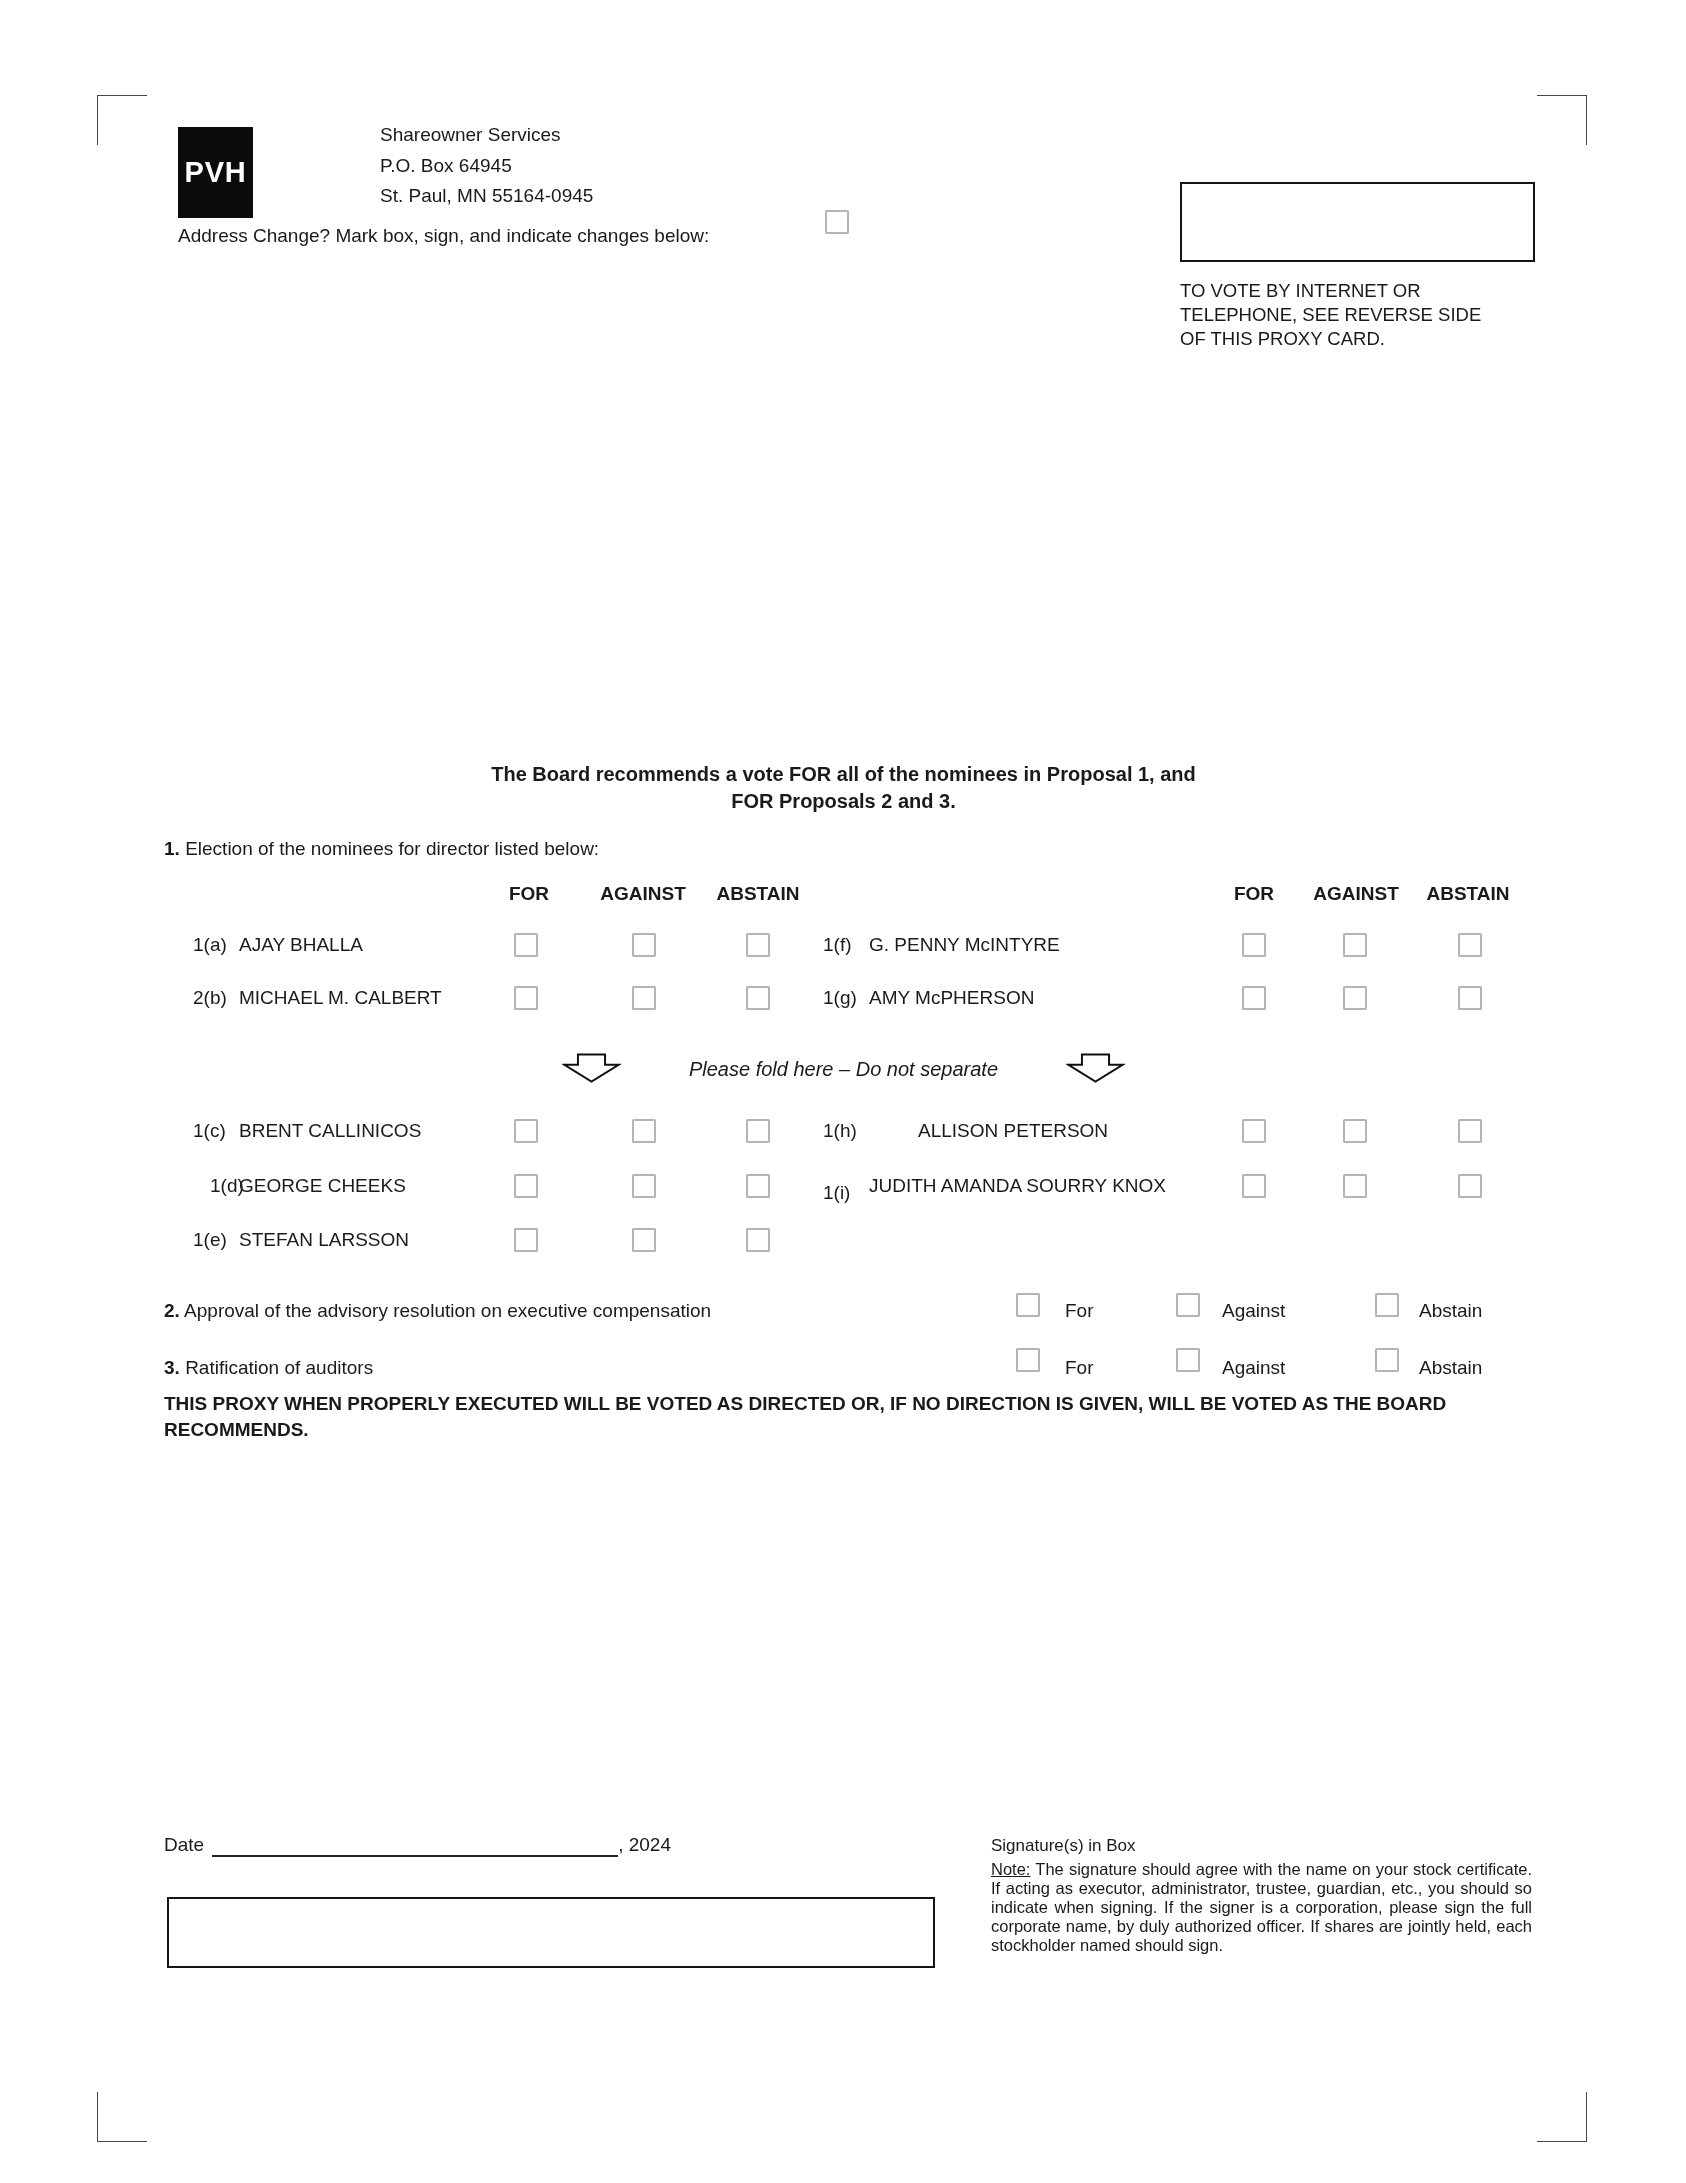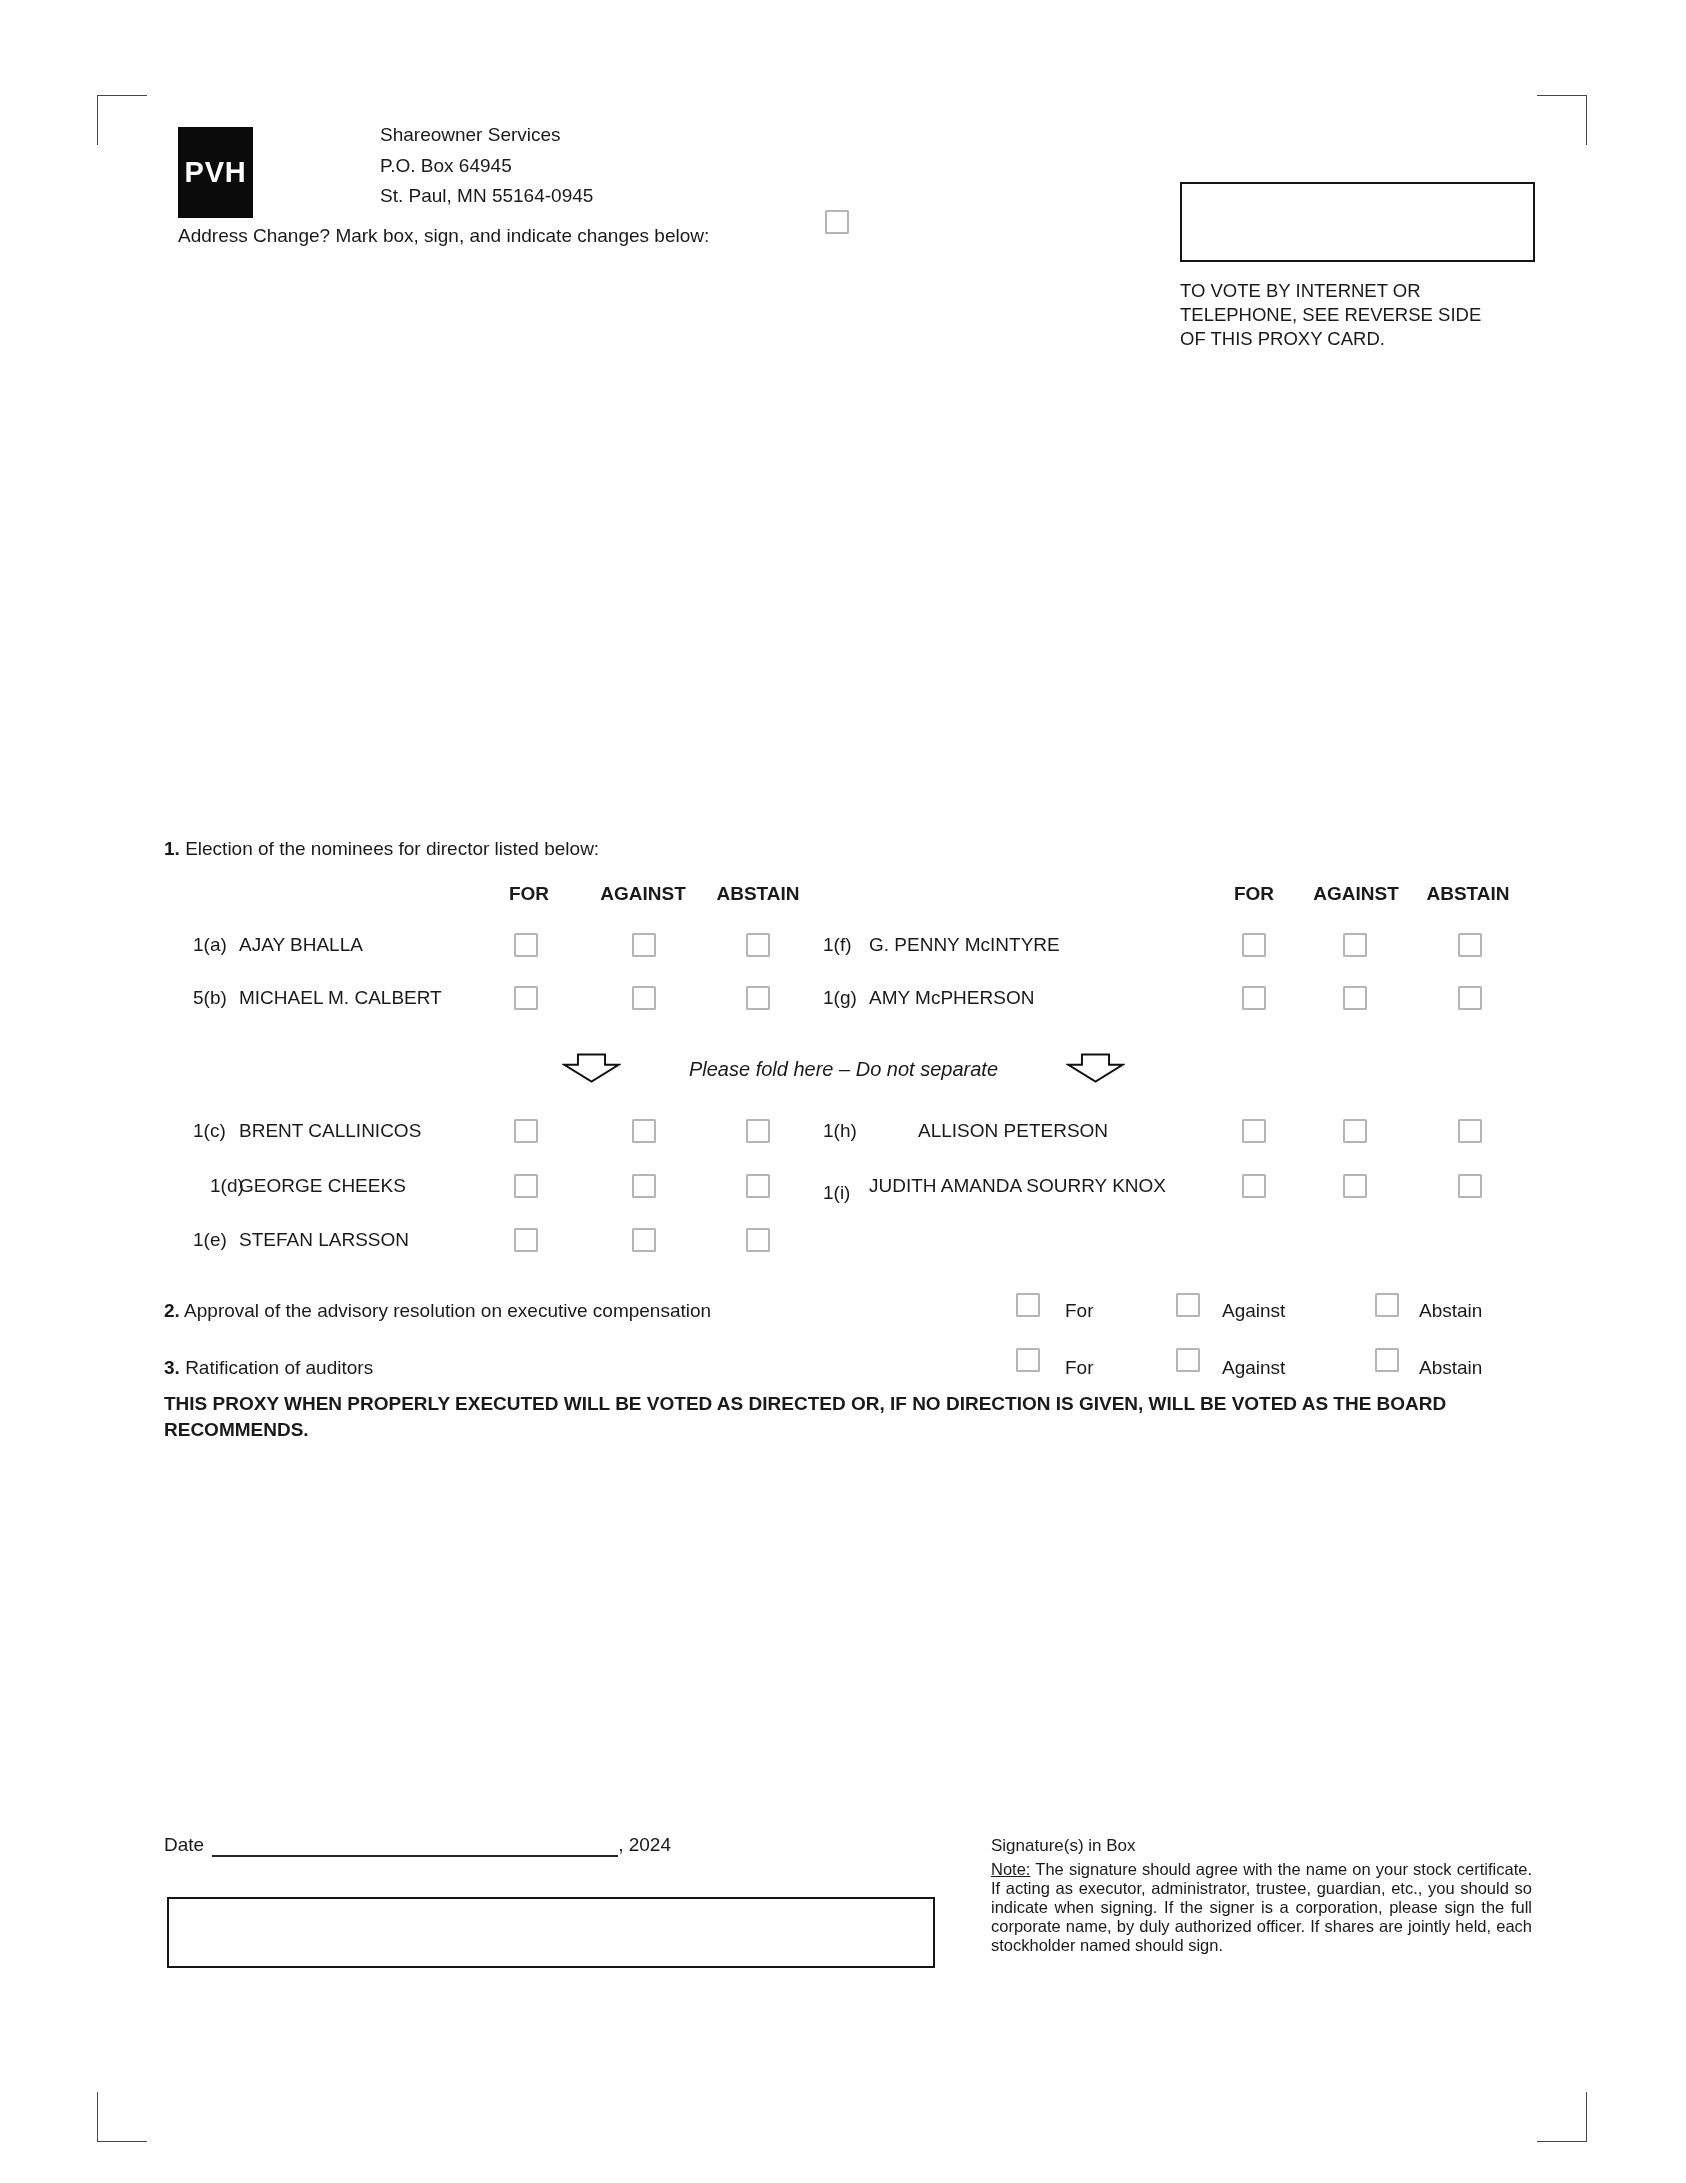--- a/index.html
+++ b/index.html
@@ -82,20 +82,24 @@
   <span class="checkbox" style="left:825px; top:210px;"></span>
 
   <div class="abs frame-box" style="left:1180px; top:182px; width:355px; height:80px;"></div>
 
   <div class="abs txt" style="left:1180px; top:279px; font-size:18.5px; line-height:24px;">
     <div>TO VOTE BY INTERNET OR</div>
     <div>TELEPHONE, SEE REVERSE SIDE</div>
     <div>OF THIS PROXY CARD.</div>
   </div>
 
+  <div class="abs center-line bold" style="top:761px; font-size:20px; line-height:26.5px;">
+    <div>The Board recommends a vote FOR all of the nominees in Proposal 1, and</div>
+    <div>FOR Proposals 2 and 3.</div>
+  </div>
 
   <div class="abs txt" style="left:164px; top:837px;">
     <span class="bold">1.</span>
     <span>Election of the nominees for director listed below:</span>
   </div>
 
   <div class="abs" style="left:0; top:883px; width:1687px; height:24px;">
     <span class="hdr" style="left:529px;">FOR</span>
     <span class="hdr" style="left:643px;">AGAINST</span>
     <span class="hdr" style="left:758px;">ABSTAIN</span>
@@ -111,21 +115,21 @@
     <span class="checkbox" style="left:632px; top:0;"></span>
     <span class="checkbox" style="left:746px; top:0;"></span>
     <span class="abs txt" style="left:823px;">1(f)</span>
     <span class="abs txt" style="left:869px;">G. PENNY McINTYRE</span>
     <span class="checkbox" style="left:1242px; top:0;"></span>
     <span class="checkbox" style="left:1343px; top:0;"></span>
     <span class="checkbox" style="left:1458px; top:0;"></span>
   </div>
 
   <div class="abs row" style="top:986px;">
-    <span class="abs txt" style="left:193px;">5(b)</span>
+    <span class="abs txt" style="left:193px;">2(b)</span>
     <span class="abs txt" style="left:239px;">MICHAEL M. CALBERT</span>
     <span class="checkbox" style="left:514px; top:0;"></span>
     <span class="checkbox" style="left:632px; top:0;"></span>
     <span class="checkbox" style="left:746px; top:0;"></span>
     <span class="abs txt" style="left:823px;">1(g)</span>
     <span class="abs txt" style="left:869px;">AMY McPHERSON</span>
     <span class="checkbox" style="left:1242px; top:0;"></span>
     <span class="checkbox" style="left:1343px; top:0;"></span>
     <span class="checkbox" style="left:1458px; top:0;"></span>
   </div>

